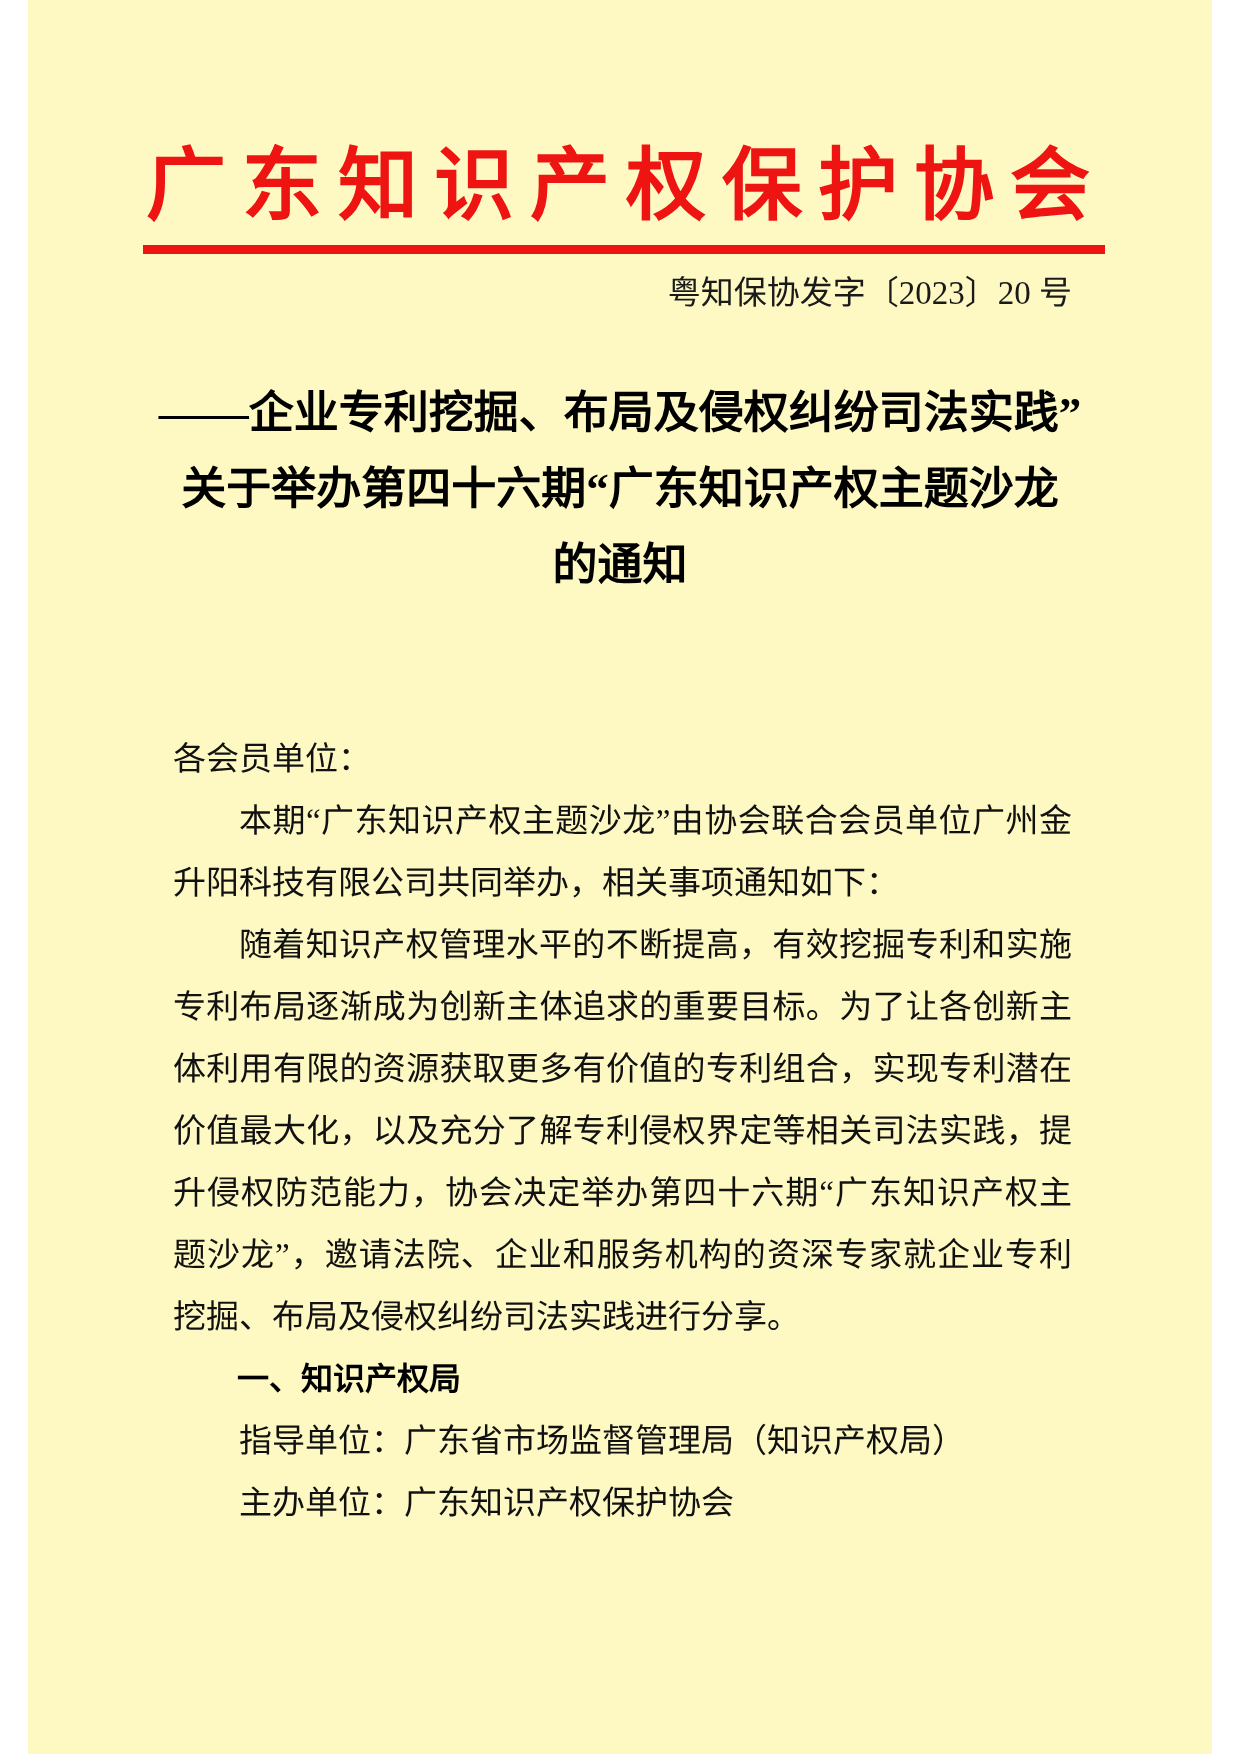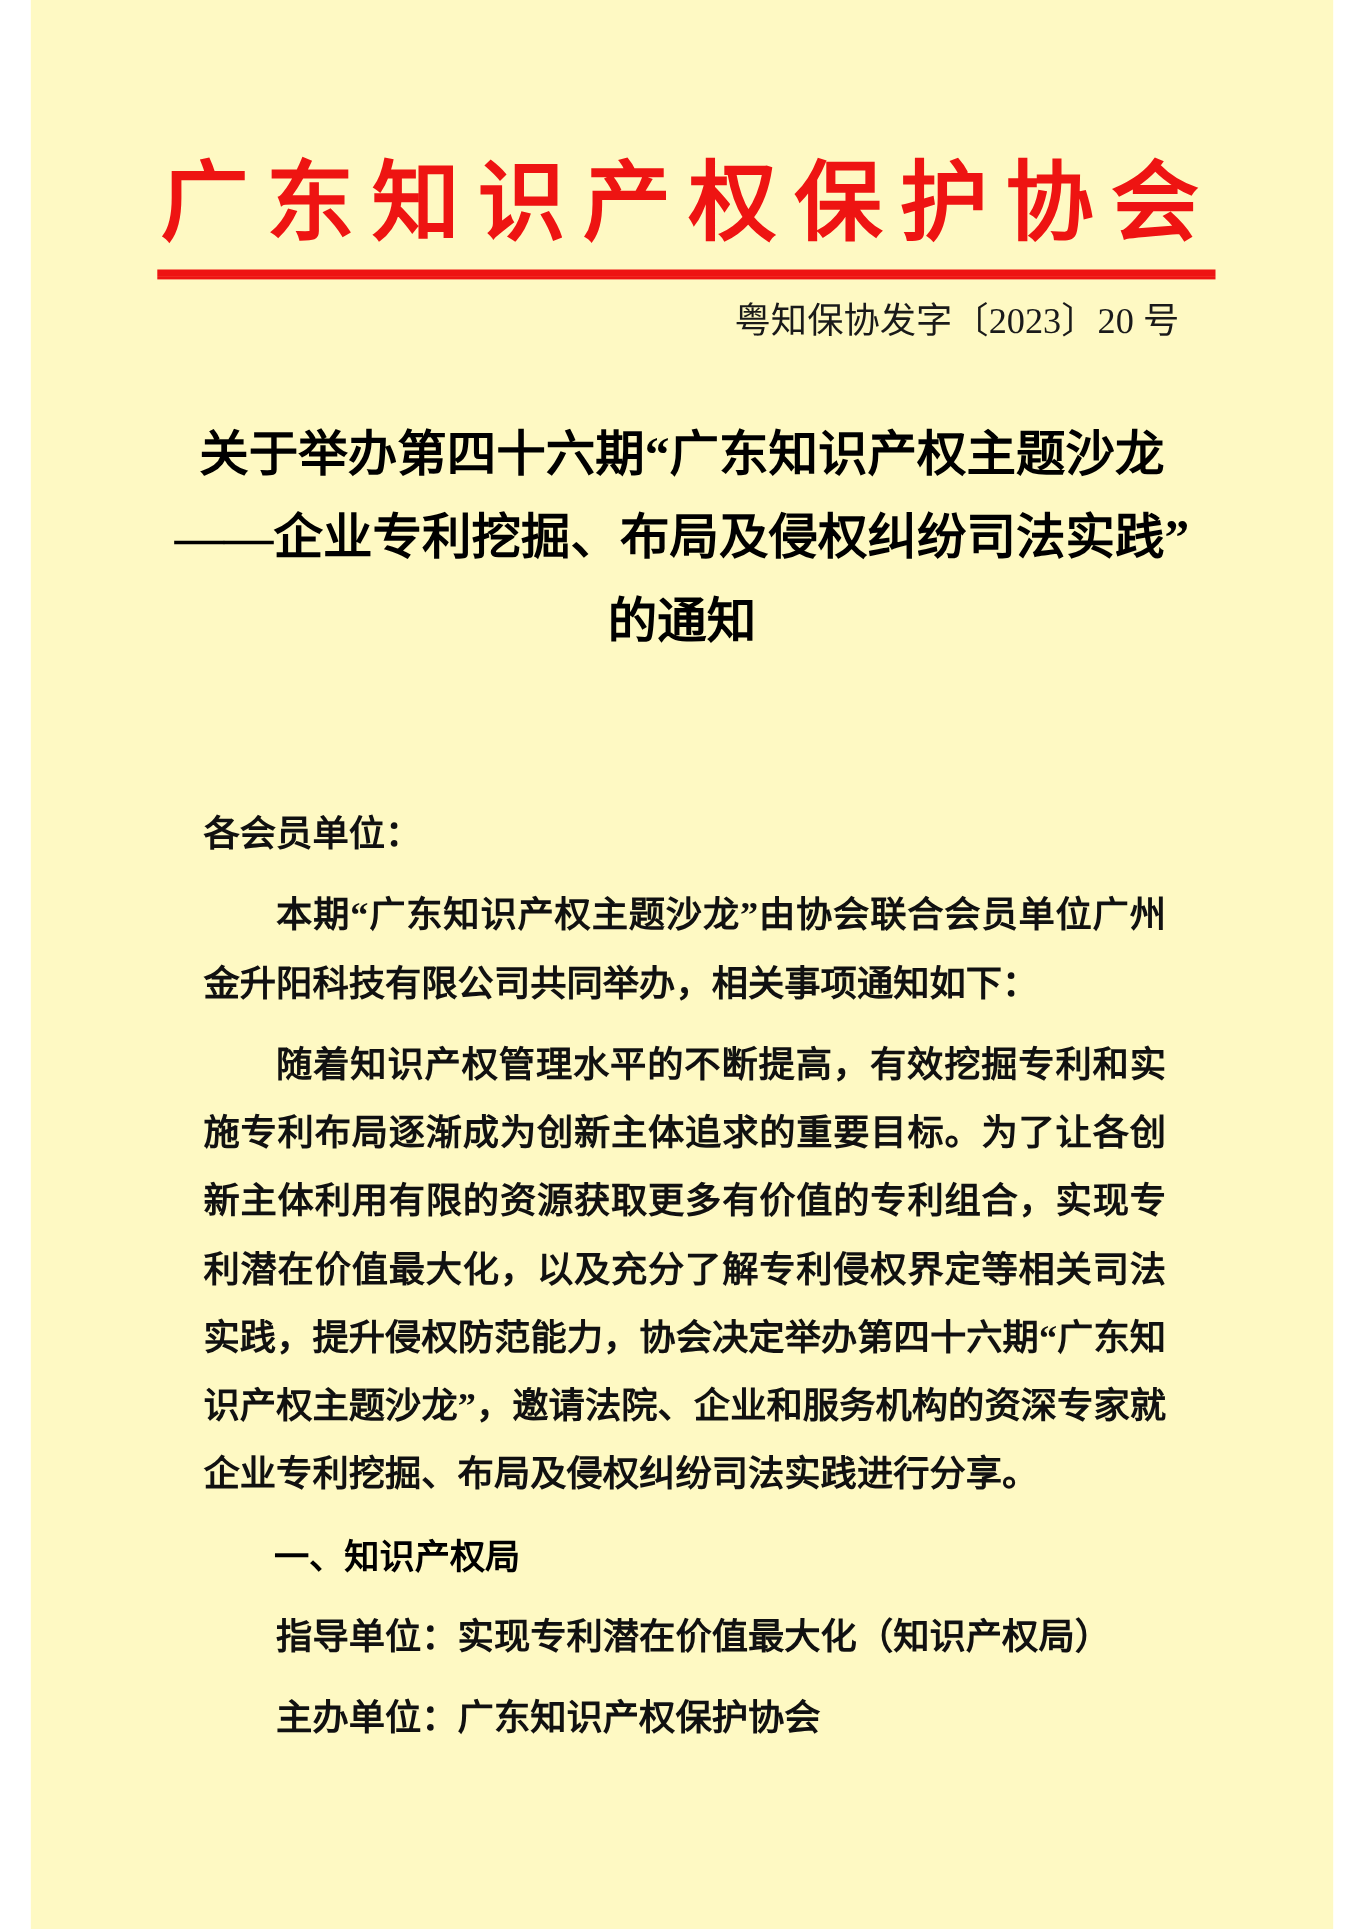--- a/index.html
+++ b/index.html
@@ -53,21 +53,21 @@
     font-weight:bold;
     color:#000;
   }
   .body-block{
     margin:125px 140px 0 145px;
     font-size:33px;
     line-height:62px;
     text-align:justify;
     color:#111;
   }
-  .body-block p{margin:12px;font-weight:bold;}
+  .body-block p{margin:0;}
   .indent{text-indent:2em;}
   .section-heading{
     text-indent:2em;
     font-family:"Liberation Sans", sans-serif;
     font-weight:bold;
     font-size:32px;
     color:#000;
   }
 </style>
 </head>
@@ -75,32 +75,32 @@
 
 <div class="page">
 
   <div class="letterhead">广东知识产权保护协会</div>
 
   <div class="red-separator"></div>
 
   <div class="doc-number">粤知保协发字〔2023〕20 号</div>
 
   <div class="notice-title">
+    <div>——企业专利挖掘、布局及侵权纠纷司法实践”</div>
     <div>关于举办第四十六期“广东知识产权主题沙龙</div>
-    <div>——企业专利挖掘、布局及侵权纠纷司法实践”</div>
     <div>的通知</div>
   </div>
 
   <div class="body-block">
     <p>各会员单位：</p>
 
     <p class="indent">本期“广东知识产权主题沙龙”由协会联合会员单位广州金升阳科技有限公司共同举办，相关事项通知如下：</p>
 
     <p class="indent">随着知识产权管理水平的不断提高，有效挖掘专利和实施专利布局逐渐成为创新主体追求的重要目标。为了让各创新主体利用有限的资源获取更多有价值的专利组合，实现专利潜在价值最大化，以及充分了解专利侵权界定等相关司法实践，提升侵权防范能力，协会决定举办第四十六期“广东知识产权主题沙龙”，邀请法院、企业和服务机构的资深专家就企业专利挖掘、布局及侵权纠纷司法实践进行分享。</p>
 
     <p class="section-heading">一、知识产权局</p>
 
-    <p class="indent">指导单位：实现专利潜在价值最大化（知识产权局）</p>
+    <p class="indent">指导单位：广东省市场监督管理局（知识产权局）</p>
 
     <p class="indent">主办单位：广东知识产权保护协会</p>
   </div>
 
 </div>
 
 </body></html>

